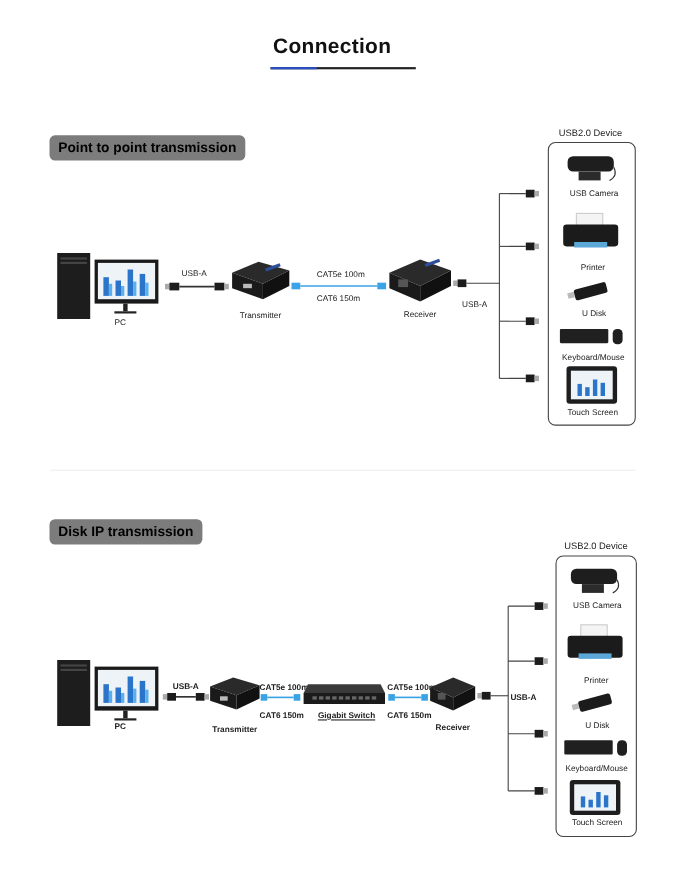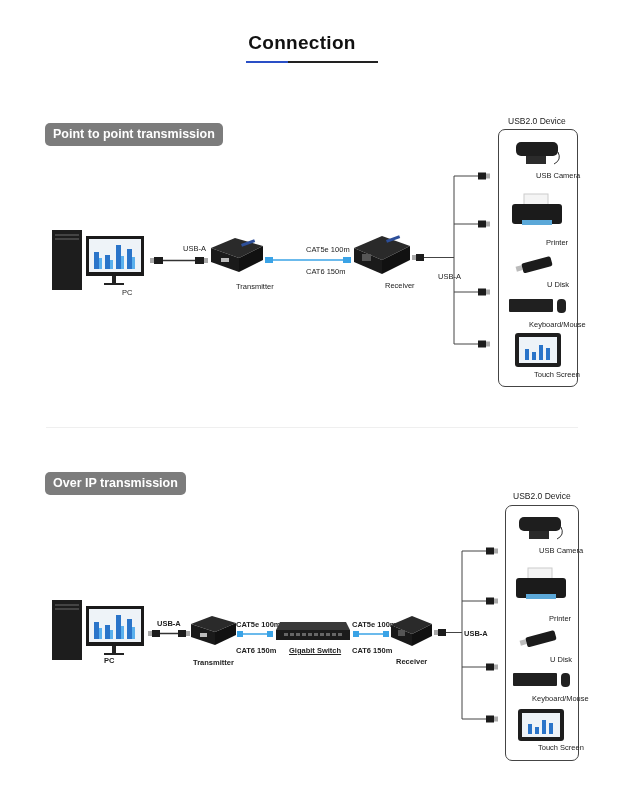--- a/index.html
+++ b/index.html
@@ -1,23 +1,23 @@
 <!DOCTYPE html>
 <html><head>
 <meta charset="utf-8">
 <style>
   html,body{margin:0;padding:0;background:#fff;}
   body{width:624px;height:800px;position:relative;overflow:hidden;font-family:"Liberation Sans",sans-serif;color:#222;}
   .abs{position:absolute;}
   .title{left:0;width:604px;top:32px;text-align:center;font-size:19px;font-weight:bold;color:#111;letter-spacing:0.3px;}
   .title-line{left:246px;top:61px;width:132px;height:2px;background:#222;}
   .title-line-accent{left:246px;top:61px;width:42px;height:2px;background:#2a4fc6;}
-  .pill{background:#7c7c7c;color:#ffffff;font-weight:bold;font-size:12.5px;border-radius:5px;padding:0 8px;height:23px;line-height:23px;}
+  .pill{background:#7c7c7c;color:#000000;font-weight:bold;font-size:12.5px;border-radius:5px;padding:0 8px;height:23px;line-height:23px;}
   .divider{left:46px;top:427px;width:532px;height:1px;background:#efefef;}
-  .lbl{font-size:7.5px;color:#222;white-space:nowrap;margin-left:18px;}
+  .lbl{font-size:7.5px;color:#222;white-space:nowrap;}
   .lblb{font-size:7.5px;color:#222;font-weight:bold;white-space:nowrap;}
   .devbox{border:1.3px solid #444;border-radius:7px;}
   .devhead{font-size:8.5px;color:#222;white-space:nowrap;}
   svg{position:absolute;overflow:visible;}
 </style>
 </head>
 <body>
 
 <div class="abs title">Connection</div>
 <div class="abs title-line"></div>
@@ -134,21 +134,21 @@
   <rect x="4" y="4" width="38" height="26" fill="#eef3f8"></rect>
   <rect x="10" y="16" width="4" height="11" fill="#2a74c9"></rect>
     <rect x="17" y="19" width="4" height="8" fill="#2a74c9"></rect>
   <rect x="24" y="12" width="4" height="15" fill="#2a74c9"></rect>
     <rect x="31" y="15" width="4" height="12" fill="#2a74c9"></rect>
 </svg>
 <div class="abs lbl" style="left:516px;top:370px;">Touch Screen</div>
 
 <div class="abs divider"></div>
 
-<div class="abs pill" style="left:45px;top:472px;">Over IP transmission</div>
+<div class="abs pill" style="left:45px;top:472px;">Disk IP transmission</div>
 
 <svg style="left:52px;top:598px;" width="100" height="66">
   <rect x="0" y="2" width="30" height="60" fill="#1d1d1d"></rect>
   <rect x="3" y="6" width="24" height="2" fill="#444"></rect>
     <rect x="3" y="10" width="24" height="2" fill="#444"></rect>
   <rect x="34" y="8" width="58" height="40" fill="#1a1a1a"></rect>
     <rect x="37" y="11" width="52" height="33" fill="#eef3f8"></rect>
   <rect x="42" y="24" width="5" height="17" fill="#2a74c9"></rect>
     <rect x="47" y="30" width="3" height="11" fill="#5ab0ee"></rect>
   <rect x="53" y="27" width="5" height="14" fill="#2a74c9"></rect>

